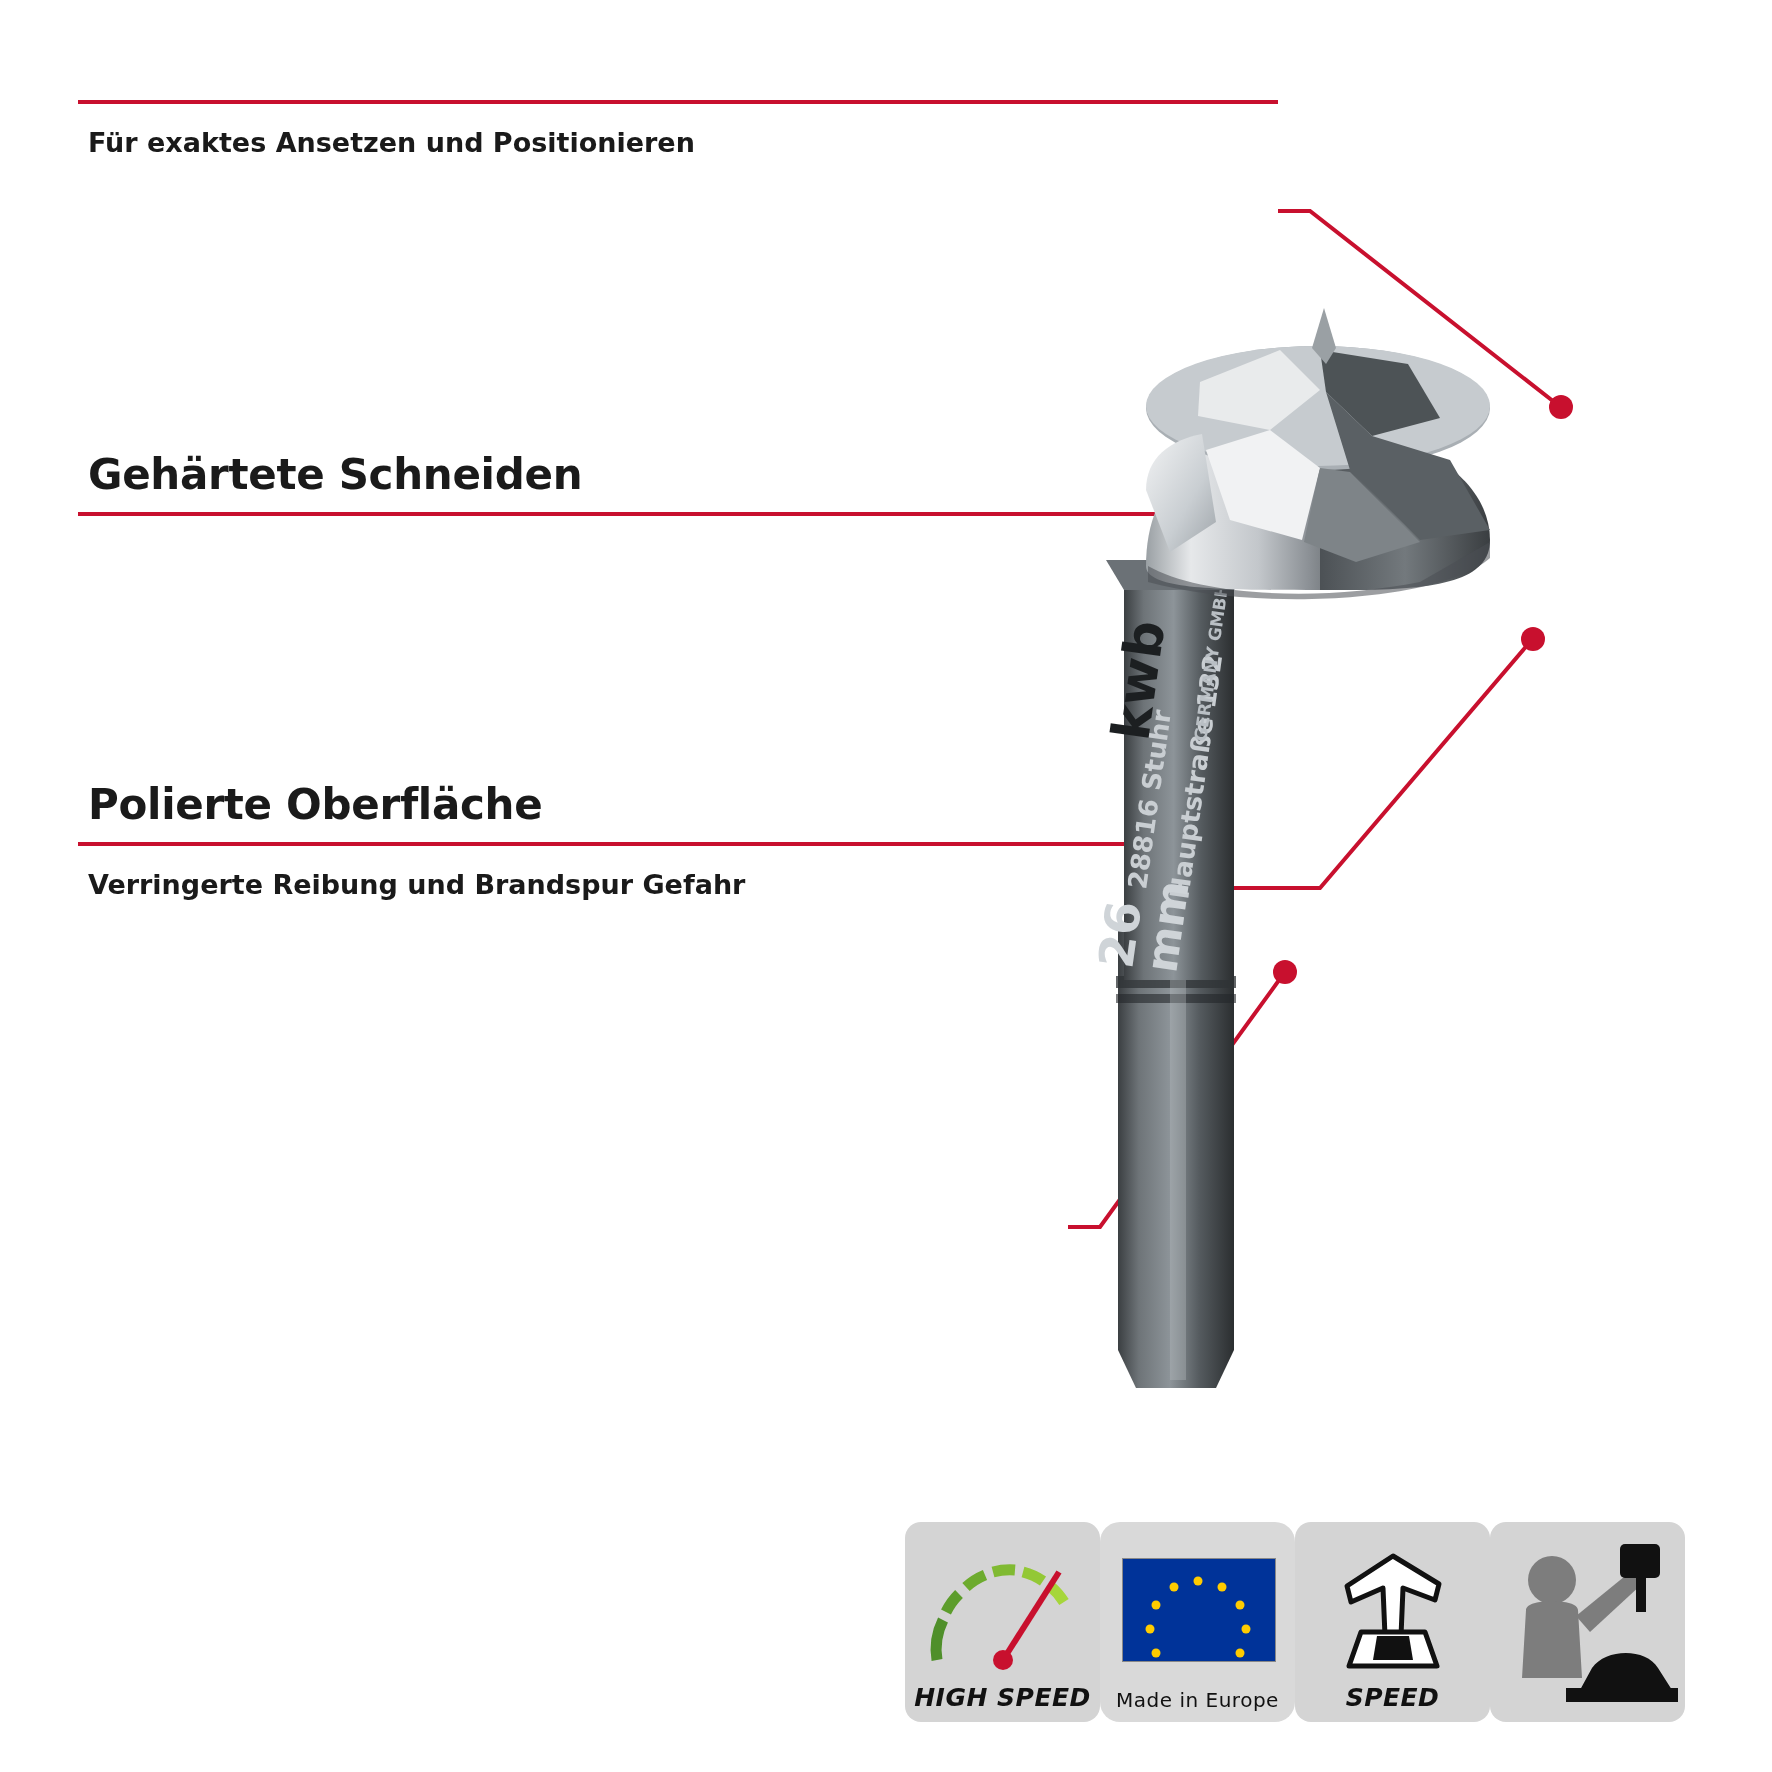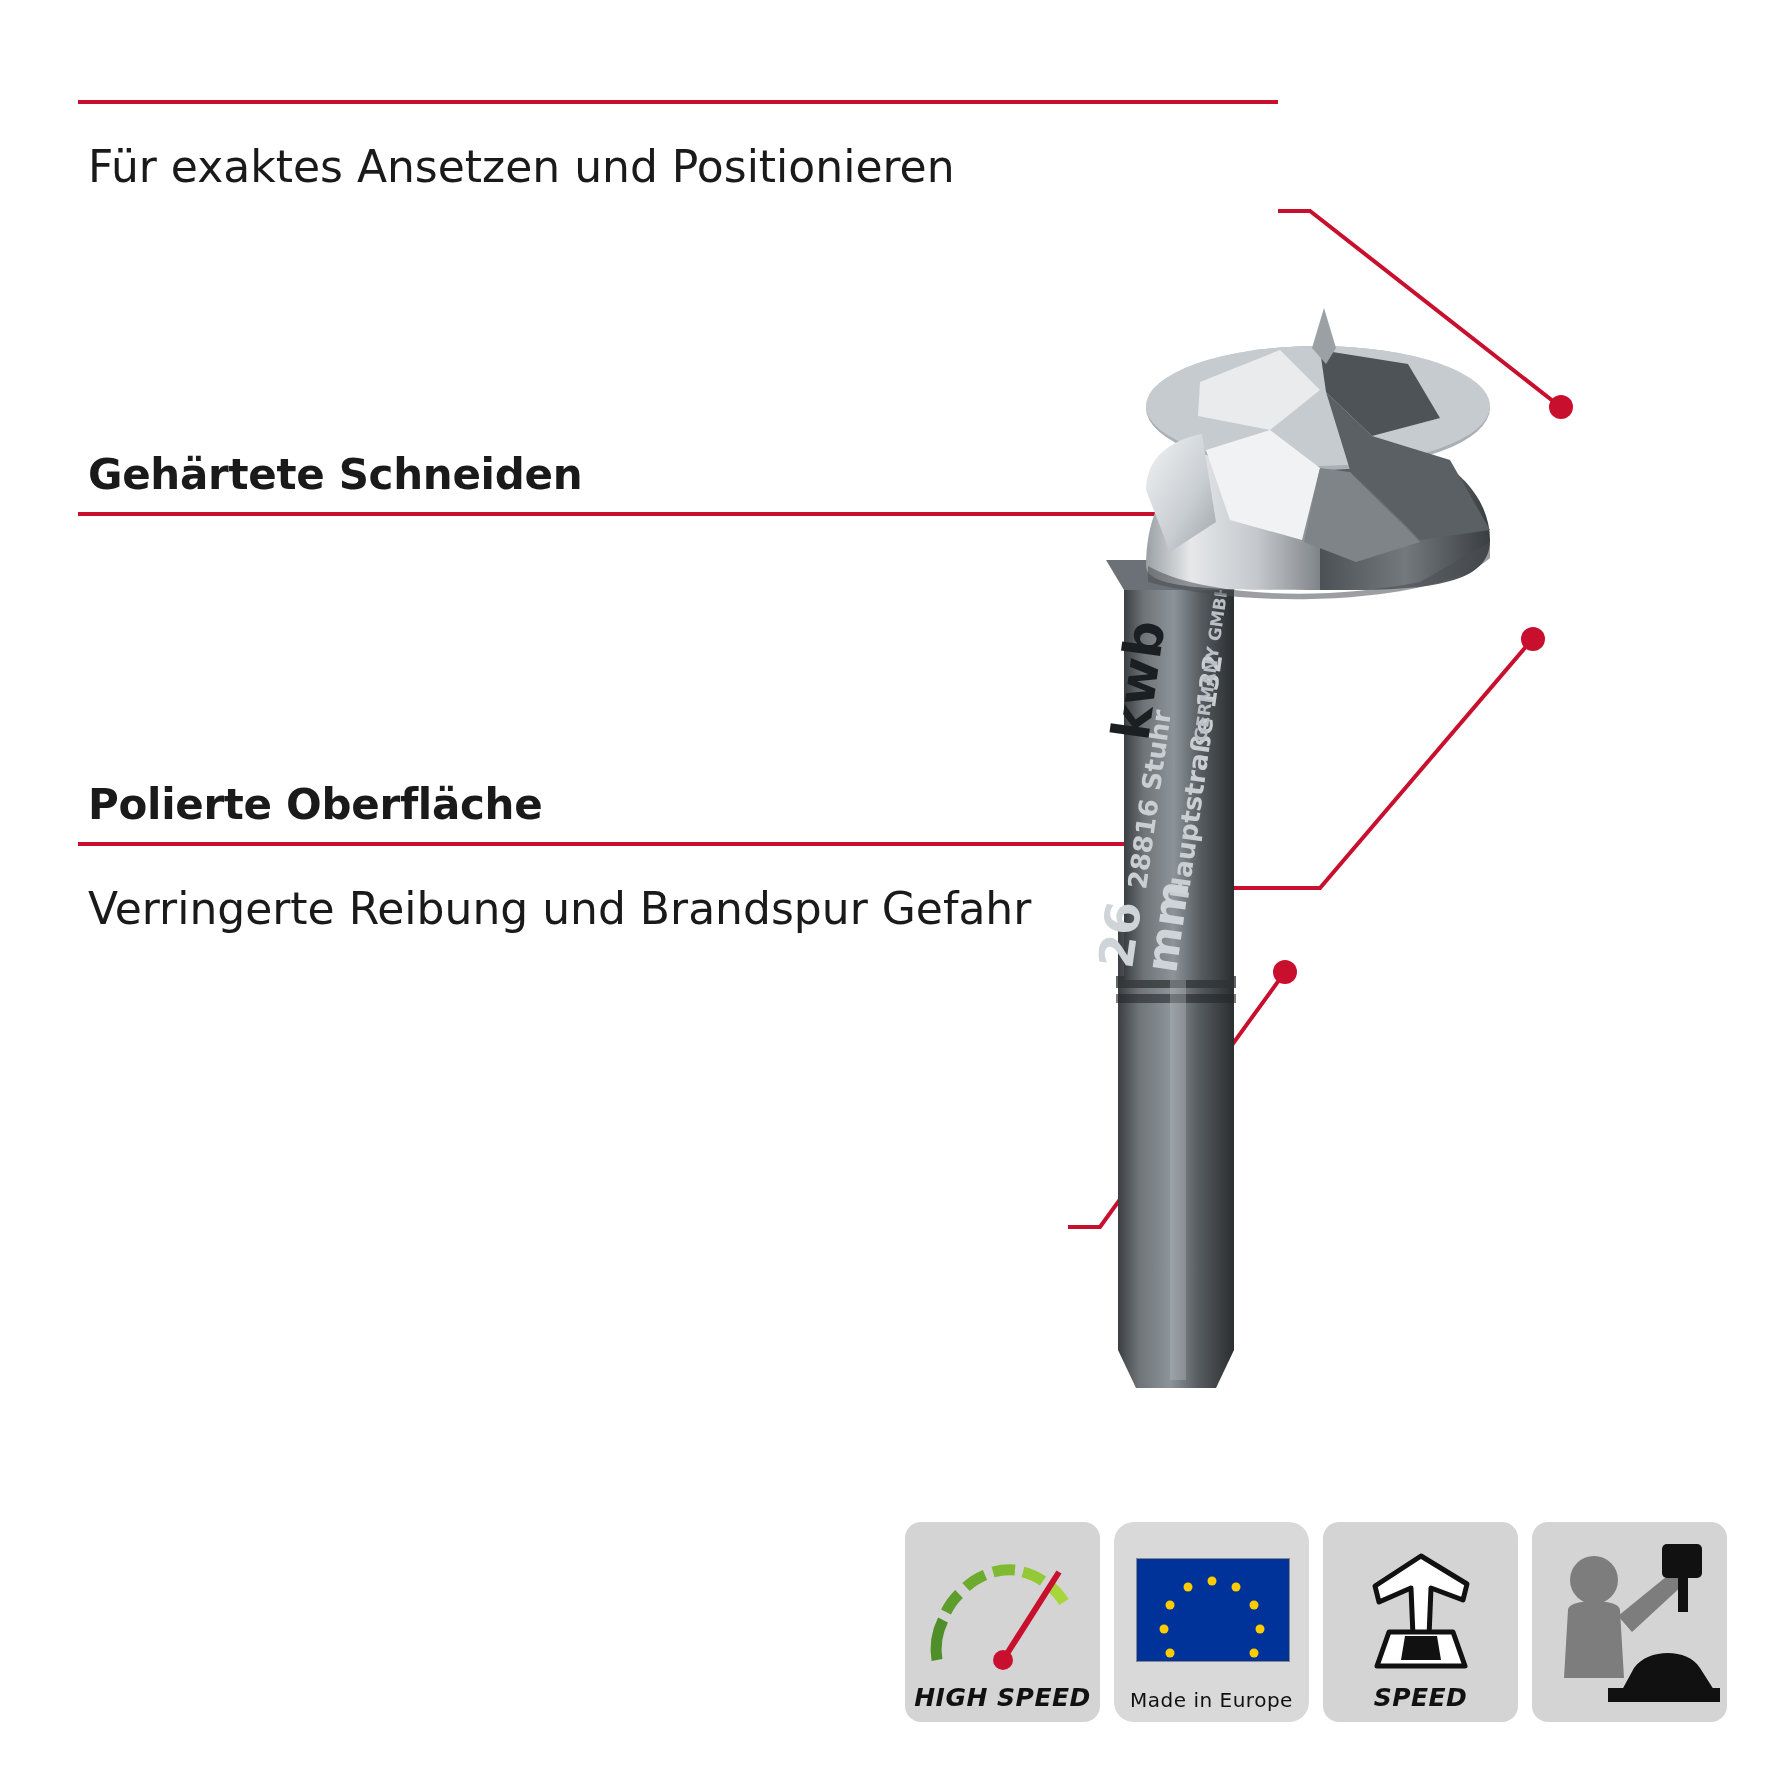--- a/index.html
+++ b/index.html
@@ -33,25 +33,25 @@
     letter-spacing: -0.3px;
     line-height: 1.1;
     margin: 0 0 14px 10px;
   }
   .feature .rule {
     height: 4px;
     background: #c8102e;
     width: 100%;
   }
   .feature .desc {
-    font-size: 44px;
-    font-weight: 400;
+    font-size: 27px;
+    font-weight: 700;
     color: #1a1a1a;
     line-height: 1.28;
-    margin: 35px 0 0 10px;
+    margin: 22px 0 0 10px;
     max-width: 1060px;
   }
 
   
   #feature-0 { top: 100px; }
   #feature-0 .rule { width: 1200px; }
   #feature-1 { top: 452px; }
   #feature-1 .rule { width: 1165px; }
   #feature-2 { top: 782px; }
   #feature-2 .rule { width: 1120px; }
@@ -75,21 +75,20 @@
     width: 560px;
     height: 1180px;
   }
 
   
   #badges {
     position: absolute;
     left: 905px;
     top: 1522px;
     display: flex;
-    gap: 14px;
   }
   .badge {
     width: 195px;
     height: 200px;
     border-radius: 16px;
     background: #d4d4d4;
     position: relative;
     overflow: hidden;
   }
   .badge .cap {

